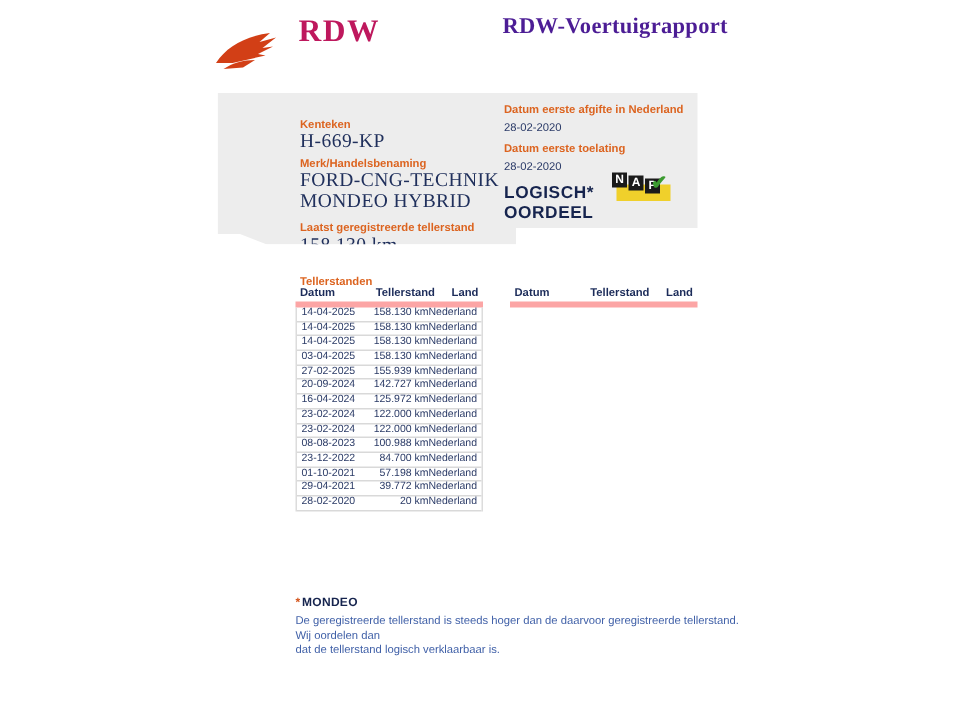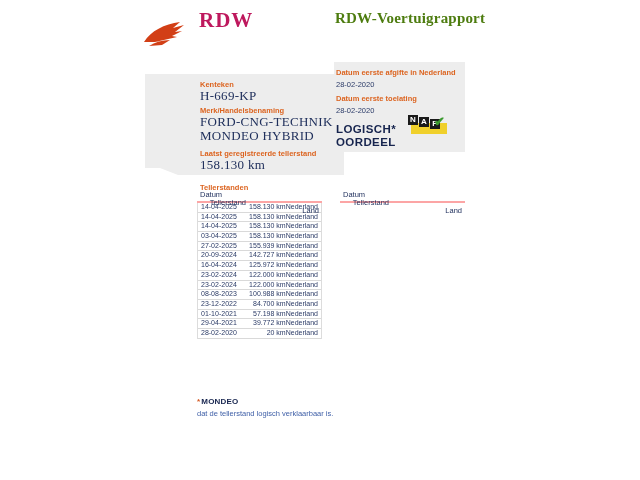--- a/index.html
+++ b/index.html
@@ -11,33 +11,33 @@
   
   .logo-bird { position:absolute; left:142px; top:15px; }
   .logo-text {
     position:absolute; left:199px; top:8px;
     font-family:"Liberation Serif", serif; font-weight:bold; font-size:21px;
     letter-spacing:1px; color:#be185d;
   }
   .report-head { position:absolute; left:335px; top:10px; }
   .report-title {
     font-family:"Liberation Serif", serif; font-weight:bold; font-size:15px;
-    color:#4d7c0f; letter-spacing:0.2px;
+    color:#4c1d95; letter-spacing:0.2px;
   }
   .report-meta { display:flex; margin-top:4px; }
   .meta-col { margin-right:14px; }
   .meta-label { font-size:7.5px; font-weight:bold; color:#1c2c5a; }
   .meta-value { font-size:7.5px; color:#2b3b68; margin-top:3px; }
 
   
   .panel-left {
     position:absolute; left:145px; top:62px; width:199px; height:101px;
     background:#ededed;
     clip-path: polygon(0 0, 100% 0, 100% 100%, 33px 100%, 15px 93%, 0 93%);
-    box-sizing:border-box; padding:7px 0 0 55px;margin-top:12px;
+    box-sizing:border-box; padding:17px 0 0 55px;
   }
   .panel-right {
     position:absolute; left:334px; top:62px; width:131px; height:90px;
     background:#ededed; box-sizing:border-box; padding:7px 0 0 2px;
   }
   .f-label { font-size:7.5px; font-weight:bold; color:#dc6420; line-height:8px; }
   .f-value {
     font-family:Liberation Serif, serif; font-size:13px; line-height:14px;
     color:#20305c; letter-spacing:0.3px;
   }
@@ -55,22 +55,22 @@
     font-size:8px; font-weight:bold; text-align:center; line-height:10px;
   }
   .nap-n { left:0; top:0; } .nap-a { left:11px; top:2px; } .nap-p { left:22px; top:4px; }
   .nap-check { position:absolute; left:26px; top:-1px; color:#3c9b30; font-size:13px; font-weight:bold; }
 
   
   .tbl-title { position:absolute; left:200px; top:183px; font-size:7.5px; font-weight:bold; color:#dc6420; }
   .tbl { position:absolute; top:191px; width:125px; }
   .tbl-left { left:197px; } .tbl-right { left:340px; }
   .thead {
-    display:flex; font-size:7.5px; font-weight:normal; color:#1c2c5a;
-    border-bottom:2px solid #fca5a5; padding:0 3px 2px 3px; height:8px; line-height:8px;flex-direction:column;
+    display:flex; font-size:7.5px; font-weight:bold; color:#1c2c5a;
+    border-bottom:4px solid #fca5a5; padding:0 3px 2px 3px; height:8px; line-height:8px;
   }
   .tbody { border-left:1px solid #dcdcdc; border-right:1px solid #dcdcdc; }
   .trow {
     display:flex; box-sizing:border-box; height:9.7px; line-height:8.7px;
     font-size:7px; color:#2a3a66; border-bottom:1px solid #d9d9d9; padding:0 3px;
   }
   .c0 { width:44px; text-align:left; }
   .c1 { width:46px; text-align:right; }
   .c2 { flex:1; text-align:right; }
 
@@ -212,15 +212,16 @@
     <span class="c1">Tellerstand</span>
     <span class="c2">Land</span>
   </div>
 </div>
 
 <div class="footnote">
   <div class="fn-title">
     <span class="fn-star">*</span><span>MONDEO</span>
   </div>
   <div class="fn-text">
+    <div>De geregistreerde tellerstand is steeds hoger dan de daarvoor geregistreerde tellerstand. Wij oordelen dan</div>
     <div>dat de tellerstand logisch verklaarbaar is.</div>
   </div>
 </div>
 
 </body></html>

